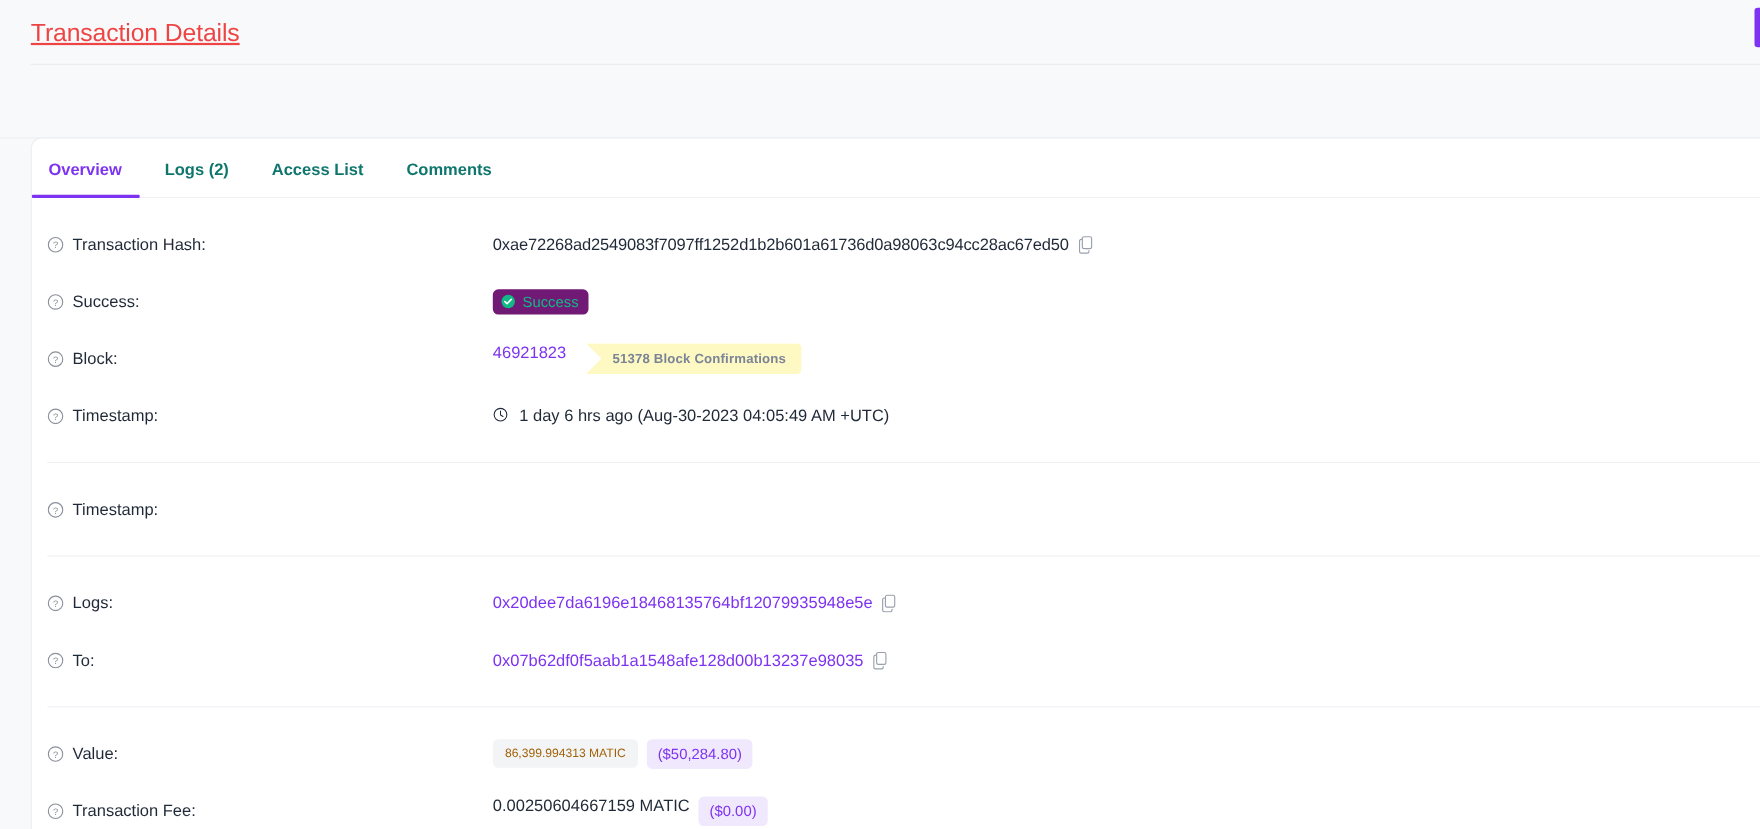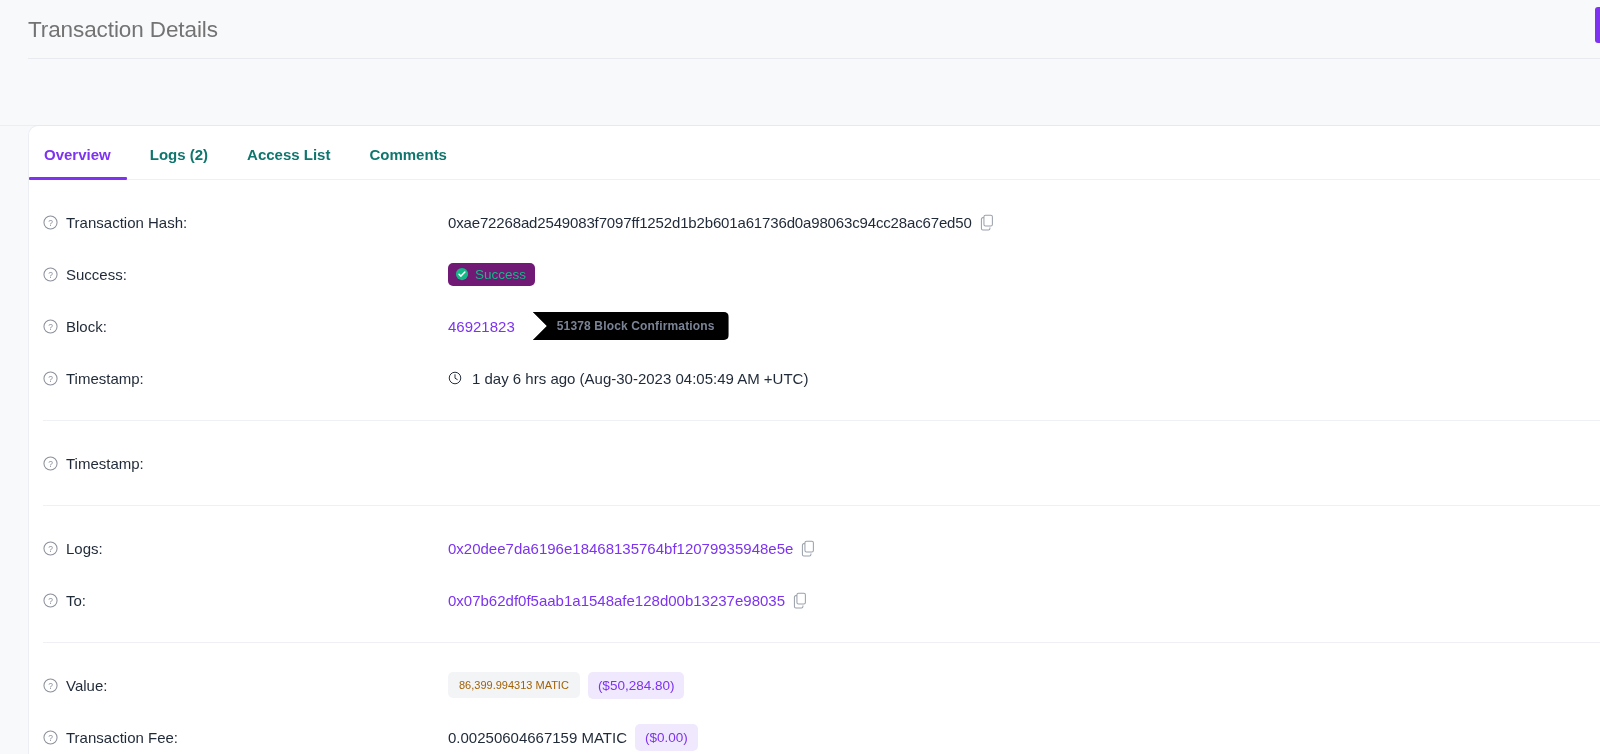--- a/index.html
+++ b/index.html
@@ -20,22 +20,23 @@
     height: 59px;
     background: #f8f9fb;
     display: flex;
     align-items: center;
     padding-left: 28px;
     position: relative;
   }
   .page-title {
     font-size: 22.5px;
     font-weight: 400;
-    color: #737373;
+    color: #ef4444;
     letter-spacing: -0.1px;
+    text-decoration: underline;
   }
   .header-rule {
     position: absolute;
     left: 28px;
     right: 0;
     bottom: 0;
     height: 1px;
     background: #e9eaef;
   }
   .edge-pill {
@@ -116,21 +117,21 @@
     flex: 0 0 405px;
     gap: 8px;
   }
   .label-txt {
     font-size: 15px;
     color: #1f2937;
     white-space: nowrap;
   }
   .value-cell {
     display: flex;
-    align-items: center;
+    align-items: flex-start;
     gap: 8px;
     font-size: 15px;
     color: #1f2937;
     min-width: 0;
   }
 
   
   .help-ico {
     width: 15px; height: 15px;
     flex: 0 0 15px;
@@ -163,21 +164,21 @@
   .check-ico { width: 14px; height: 14px; display:block; }
 
   
   .link {
     color: #7d33f0;
     text-decoration: none;
     cursor: pointer;
   }
   .confirm-badge {
     position: relative;
-    background: #000000;
+    background: #fef9c3;
     color: #7b8496;
     font-size: 12px;
     font-weight: bold;
     letter-spacing: .15px;
     padding: 7px 14px 7px 24px;
     border-radius: 0 5px 5px 0;
     margin-left: 10px;
     clip-path: polygon(0 0, 100% 0, 100% 100%, 0 100%, 14px 50%);
   }
 

